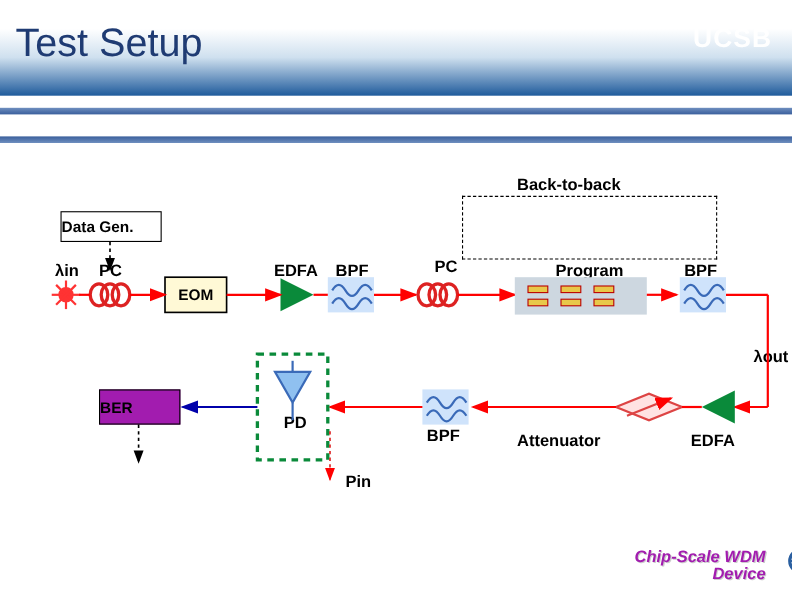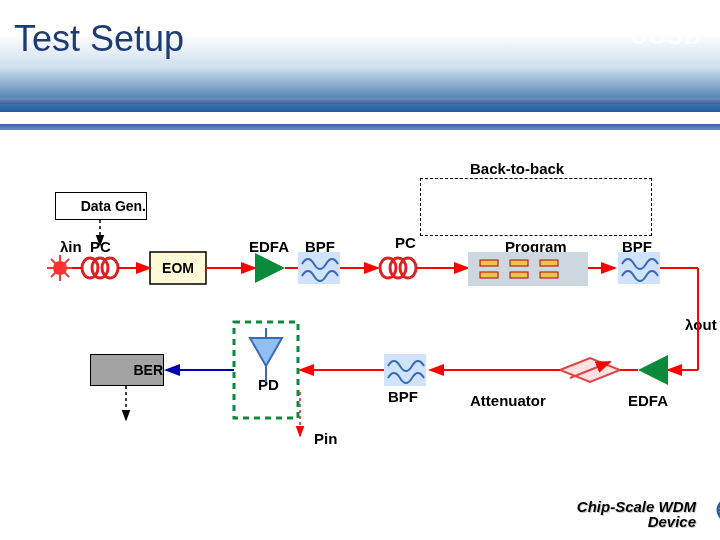--- a/index.html
+++ b/index.html
@@ -1,25 +1,25 @@
 <!DOCTYPE html>
 <html><head>
 <meta charset="utf-8">
 <style>
   body{margin:0;width:720px;height:540px;background:#fff;font-family:Arial,Helvetica,sans-serif;position:relative;overflow:hidden}
-  .header{height:112px;position:relative;background:linear-gradient(#fff 0%,#fff 30%,#cfe0ef 60%,#1f5b9c 100%)}
+  .header{height:87px;position:relative;background:linear-gradient(#fff 0%,#fff 30%,#cfe0ef 60%,#1f5b9c 100%)}
   .title{position:absolute;left:14px;top:18px;font-size:36px;color:#1f3b73}
   .ucsb{position:absolute;right:18px;top:22px;font-size:24px;font-weight:bold;color:#fff;letter-spacing:1px}
   .hr1{position:absolute;left:0;top:98px;width:720px;height:6px;background:linear-gradient(#6f8fbf,#3a5f9c)}
   .hr2{position:absolute;left:0;top:124px;width:720px;height:6px;background:linear-gradient(#3a5f9c,#6f8fbf)}
   .stage{position:absolute;left:0;top:130px;width:720px;height:380px}
-  .box{position:absolute;border:1.5px solid #000;background:#fff;text-align:center;font-weight:bold;font-size:14px;display:flex;align-items:center;justify-content:flex-end}
+  .box{position:absolute;border:1.5px solid #000;background:#fff;text-align:center;font-weight:bold;font-size:14px;display:flex;align-items:center;justify-content:flex-start}
   .dashed{border:1.5px dashed #000;position:absolute}
   .lbl{position:absolute;font-weight:bold;font-size:15px;text-align:right}
-  .footer{position:absolute;right:24px;bottom:10px;font-size:15px;font-weight:bold;font-style:italic;color:#000000;text-align:right;line-height:1.05;text-shadow:1px 1px 0 #ccc}
+  .footer{position:absolute;right:24px;bottom:10px;font-size:15px;font-weight:bold;font-style:italic;color:#a21caf;text-align:right;line-height:1.05;text-shadow:1px 1px 0 #ccc}
   .darpa{position:absolute;right:-72px;bottom:2px;width:52px;height:36px}
   svg{display:block}
 </style>
 </head>
 <body>
 
 <div class="header">
   <div class="title">Test Setup</div>
   <div class="ucsb">UCSB</div>
 </div>
@@ -28,36 +28,36 @@
 
 <div class="stage">
 
   <div class="dashed" style="left:420px;top:48px;width:230px;height:56px"></div>
   <div class="lbl" style="left:470px;top:30px">Back-to-back</div>
 
   <div class="box" style="left:55px;top:62px;width:90px;height:26px">
       <span>Data Gen.</span>
     </div>
 
-  <div class="lbl" style="left:60px;top:108px"><span>λin</span></div>
+  <div class="lbl" style="left:50px;top:108px"><span>λin</span></div>
   <div class="lbl" style="left:90px;top:108px">PC</div>
   <div class="lbl" style="left:249px;top:108px">EDFA</div>
   <div class="lbl" style="left:305px;top:108px">BPF</div>
   <div class="lbl" style="left:395px;top:104px">PC</div>
   <div class="lbl" style="left:505px;top:108px">Program</div>
   <div class="lbl" style="left:622px;top:108px">BPF</div>
   <div class="lbl" style="left:685px;top:186px"><span>λout</span></div>
 
   <div class="lbl" style="left:628px;top:262px">EDFA</div>
   <div class="lbl" style="left:470px;top:262px">Attenuator</div>
   <div class="lbl" style="left:388px;top:258px">BPF</div>
   <div class="lbl" style="left:258px;top:246px">PD</div>
   <div class="lbl" style="left:314px;top:300px"><span>Pin</span></div>
 
-  <div class="box" style="left:90px;top:224px;width:72px;height:30px;background:#a3a3a3">
+  <div class="box" style="left:90px;top:224px;width:72px;height:30px;background:#a21caf">
       <span>BER</span>
     </div>
 
 
   <svg width="720" height="380" style="position:absolute;left:0;top:0">
     <defs>
       <marker id="arR" markerWidth="10" markerHeight="10" refX="7" refY="3" orient="auto">
           <path d="M0,0 L8,3 L0,6 Z" fill="#f00"></path>
         </marker>
       <marker id="arB" markerWidth="10" markerHeight="10" refX="7" refY="3" orient="auto">

